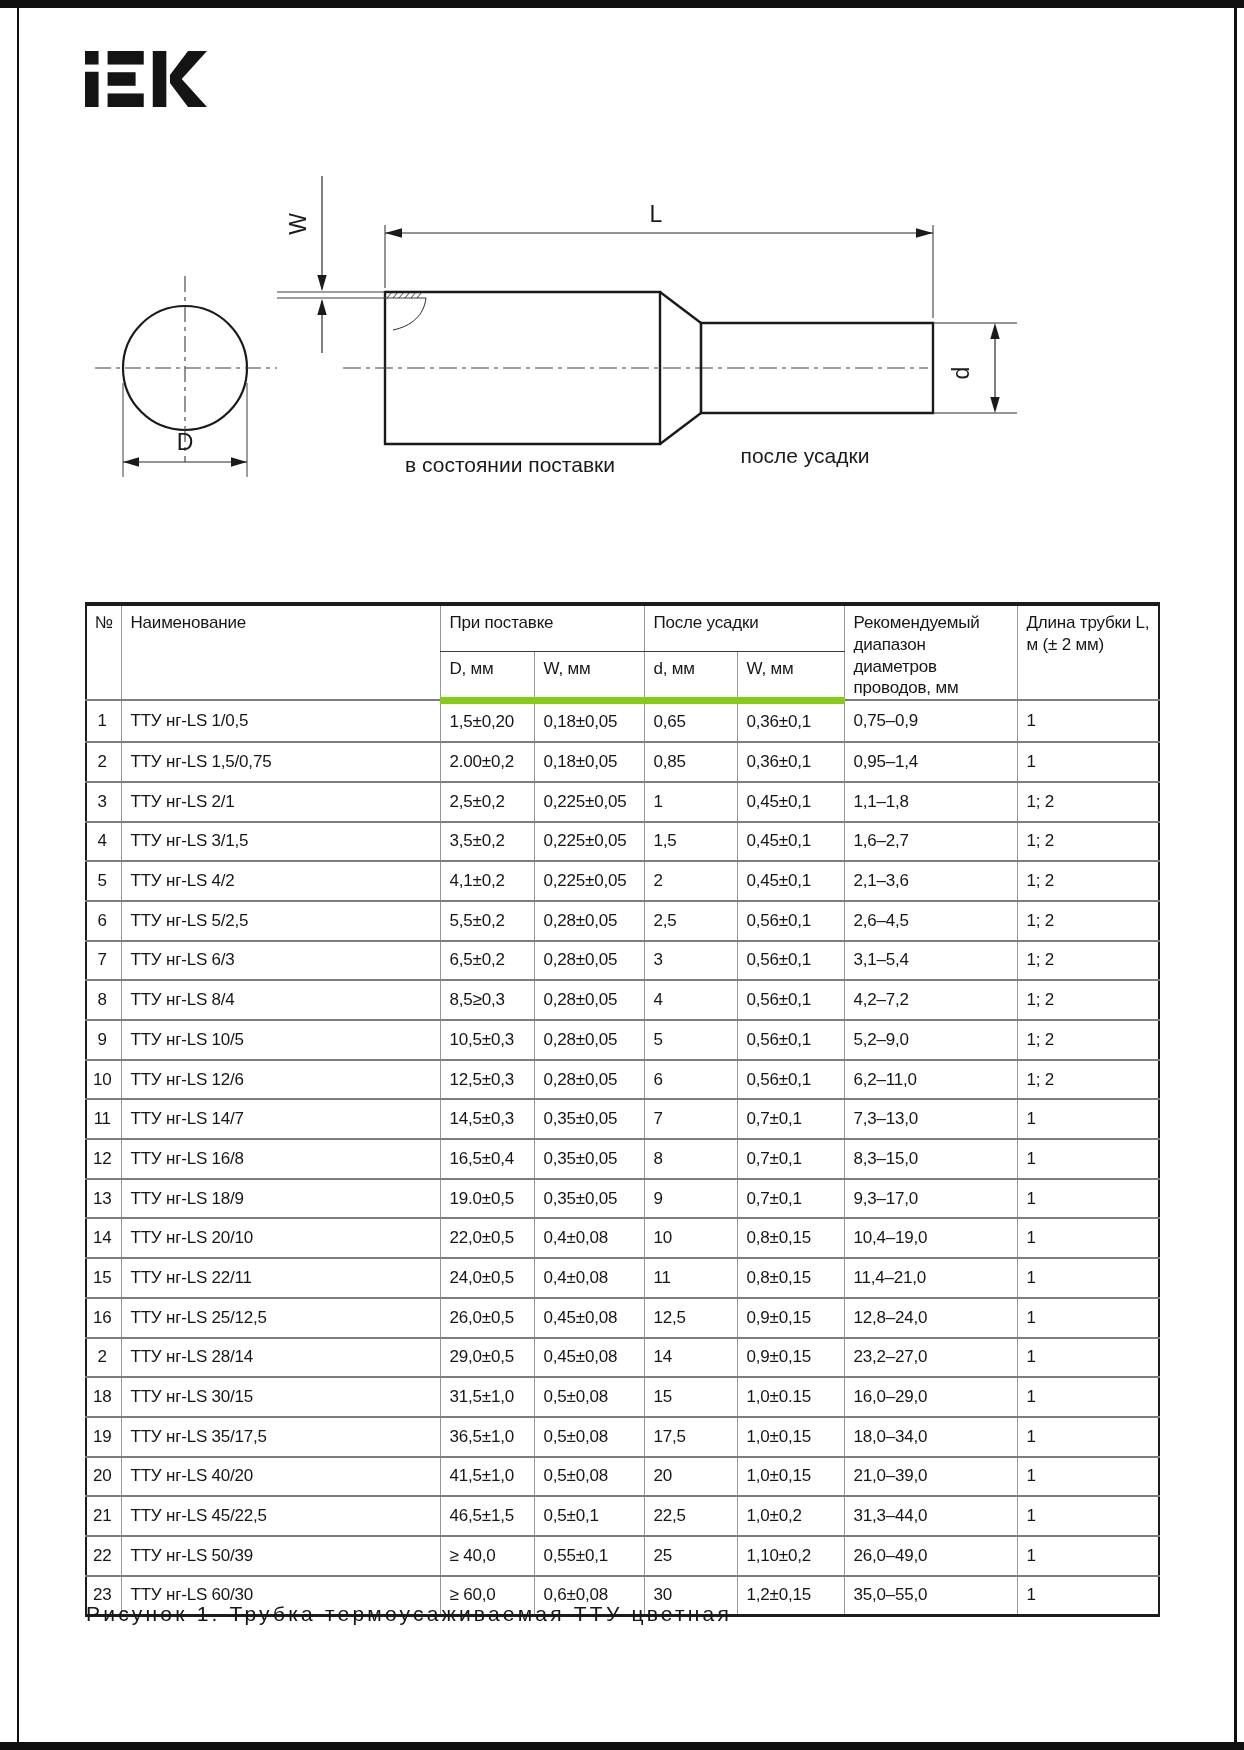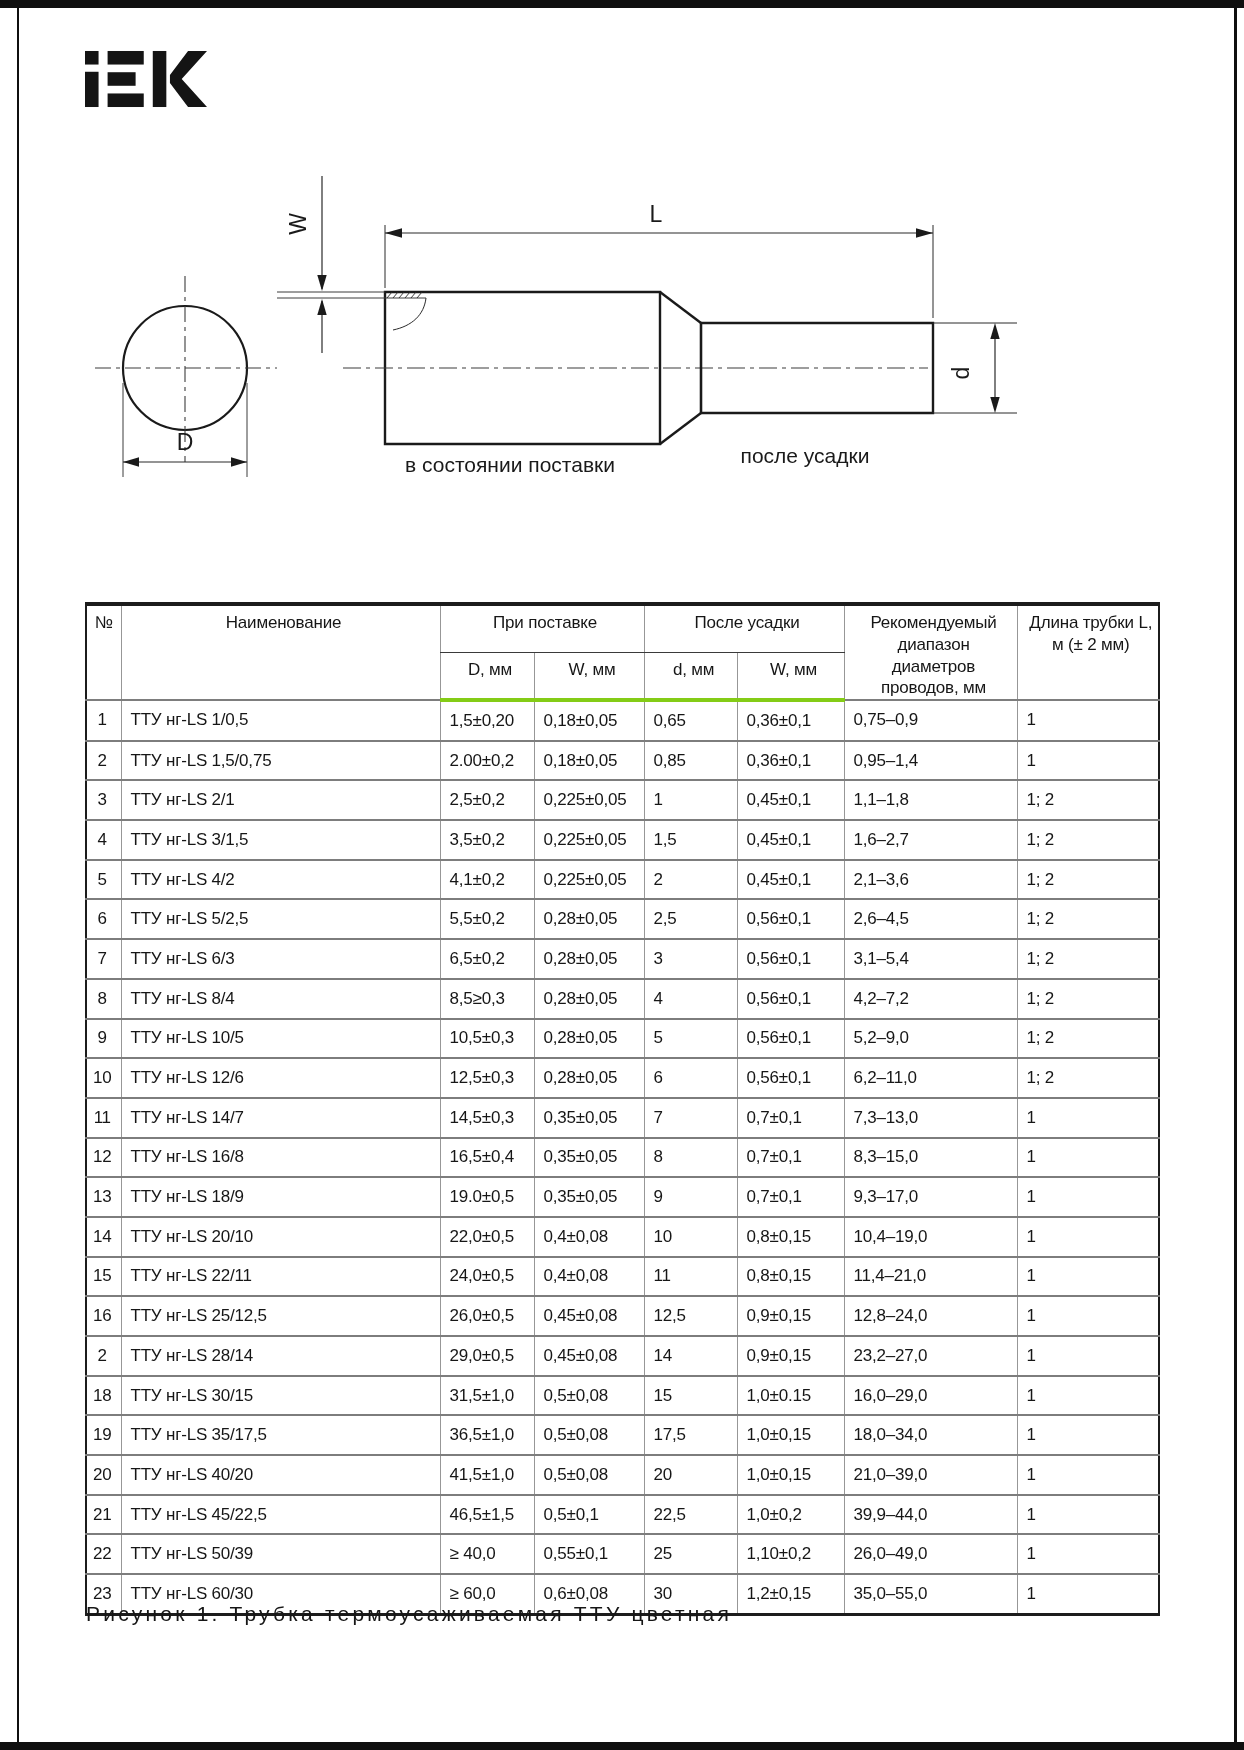--- a/index.html
+++ b/index.html
@@ -13,23 +13,23 @@
   .logo{position:absolute;left:85px;top:50px;}
   .figure{position:absolute;left:40px;top:140px;}
   .figure text{font-family:"Liberation Sans",sans-serif;fill:#1a1a1a;}
 
   .spec-table{position:absolute;left:85px;top:602px;width:1073px;
       border-collapse:collapse;table-layout:fixed;
       border:2px solid #1c1c1c;border-top:4px solid #1c1c1c;border-bottom:3px solid #1c1c1c;}
   .spec-table th,.spec-table td{
       border-left:1px solid #979797;font-weight:normal;font-size:17px;
       letter-spacing:-0.2px;color:#161616;overflow:hidden;}
-  .spec-table th{text-align:center;vertical-align:top;padding:6px 3px 0 9px;line-height:1.28;}
+  .spec-table th{text-align:left;vertical-align:top;padding:6px 3px 0 9px;line-height:1.28;}
   .spec-table thead tr.h1 th{height:37px;border-bottom:1px solid #3a3a3a;}
-  .spec-table thead tr.h2 th{height:37px;border-bottom:4px solid #84cc16;}
+  .spec-table thead tr.h2 th{height:37px;border-bottom:7px solid #84cc16;}
   .spec-table th.c-num{text-align:center;padding-left:0;padding-right:0;}
   .spec-table tbody td{height:37.7px;padding:0 3px 0 9px;vertical-align:middle;
       border-top:2px solid #7d7d7d;}
   .spec-table tbody td:first-child{text-align:center;padding-left:0;}
 
   .caption{position:absolute;left:86px;top:1602px;font-size:21px;
       letter-spacing:3.2px;color:#161616;white-space:nowrap;}
 </style>
 </head>
 <body>
@@ -350,21 +350,21 @@
           <td>21,0–39,0</td>
           <td>1</td>
         </tr>
         <tr>
           <td>21</td>
           <td>ТТУ нг-LS 45/22,5</td>
           <td>46,5±1,5</td>
           <td>0,5±0,1</td>
           <td>22,5</td>
           <td>1,0±0,2</td>
-          <td>39,9–44,0</td>
+          <td>31,3–44,0</td>
           <td>1</td>
         </tr>
         <tr>
           <td>22</td>
           <td>ТТУ нг-LS 50/39</td>
           <td>≥ 40,0</td>
           <td>0,55±0,1</td>
           <td>25</td>
           <td>1,10±0,2</td>
           <td>26,0–49,0</td>

